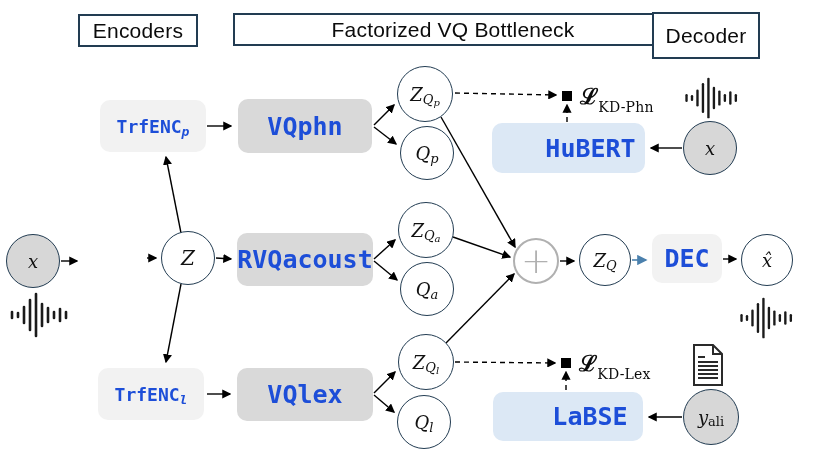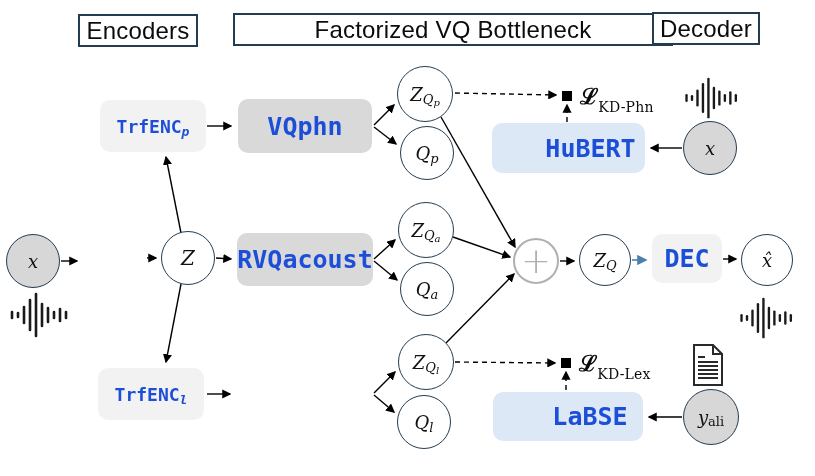--- a/index.html
+++ b/index.html
@@ -3,21 +3,21 @@
 <meta charset="utf-8">
 <style>
   html,body{margin:0;padding:0;background:#ffffff;}
   #canvas{position:relative;width:815px;height:476px;background:#fff;overflow:hidden;
           font-family:"Liberation Sans",sans-serif;}
   svg.wires{position:absolute;left:0;top:0;width:815px;height:476px;pointer-events:none;}
 
   
   .hdr{position:absolute;box-sizing:border-box;border:2px solid #223c52;background:#fff;
        display:flex;align-items:center;justify-content:center;
-       font-size:24px;color:#0b0b0b;letter-spacing:.2px;}
+       font-size:21px;color:#0b0b0b;letter-spacing:.2px;}
 
   
   .box{position:absolute;box-sizing:border-box;border-radius:10px;
        display:flex;align-items:center;justify-content:center;
        font-family:"DejaVu Sans Mono",monospace;font-weight:600;color:#1d4ed8;}
   .box.light{background:#f2f2f2;}
   .box.mid{background:#d9d9d9;}
   .box.blue{background:#dce8f5;padding-left:44px;}
   .fs20{font-size:25px;}
   .fs18{font-size:18px;}
@@ -98,35 +98,36 @@
         <line x1="455" y1="362" x2="555" y2="363" marker-end="url(#ah)"></line>
         <line x1="566" y1="390" x2="566" y2="372" marker-end="url(#ah)"></line>
       </g>
     </g>
 
     <line x1="632" y1="260" x2="646" y2="260" stroke="#4a80ad" stroke-width="1.6" marker-end="url(#ahb)"></line>
   </svg>
 
   <div class="hdr" style="left:78px;top:14px;width:120px;height:33px;">Encoders</div>
   <div class="hdr" style="left:233px;top:13px;width:440px;height:33px;">Factorized VQ Bottleneck</div>
-  <div class="hdr" style="left:652px;top:12px;width:108px;height:33px;">Decoder</div>
+  <div class="hdr" style="left:652px;top:12px;width:108px;height:47px;">Decoder</div>
 
 
   <div class="box light fs18" style="left:100px;top:100px;width:106px;height:52px;">
     <span>TrfENC</span>
       <span class="s1">p</span>
   </div>
 
   <div class="box light fs18" style="left:98px;top:368px;width:106px;height:52px;">
     <span>TrfENC</span>
       <span class="s1">l</span>
   </div>
 
   <div class="box mid fs20" style="left:238px;top:99px;width:134px;height:54px;">VQphn</div>
   <div class="box mid fs20" style="left:237px;top:233px;width:136px;height:53px;">RVQacoust</div>
+  <div class="box mid fs20" style="left:237px;top:368px;width:136px;height:53px;">VQlex</div>
 
   <div class="box light fs20" style="left:652px;top:234px;width:70px;height:49px;">DEC</div>
 
   <div class="box blue fs20" style="left:492px;top:123px;width:153px;height:50px;">HuBERT</div>
   <div class="box blue fs20" style="left:493px;top:392px;width:150px;height:49px;">LaBSE</div>
 
   <div class="circ gray" style="left:6px;top:234px;width:54px;height:54px;">x</div>
 
   <div class="circ" style="left:161px;top:231px;width:54px;height:54px;font-size:20px;">Z</div>
 

